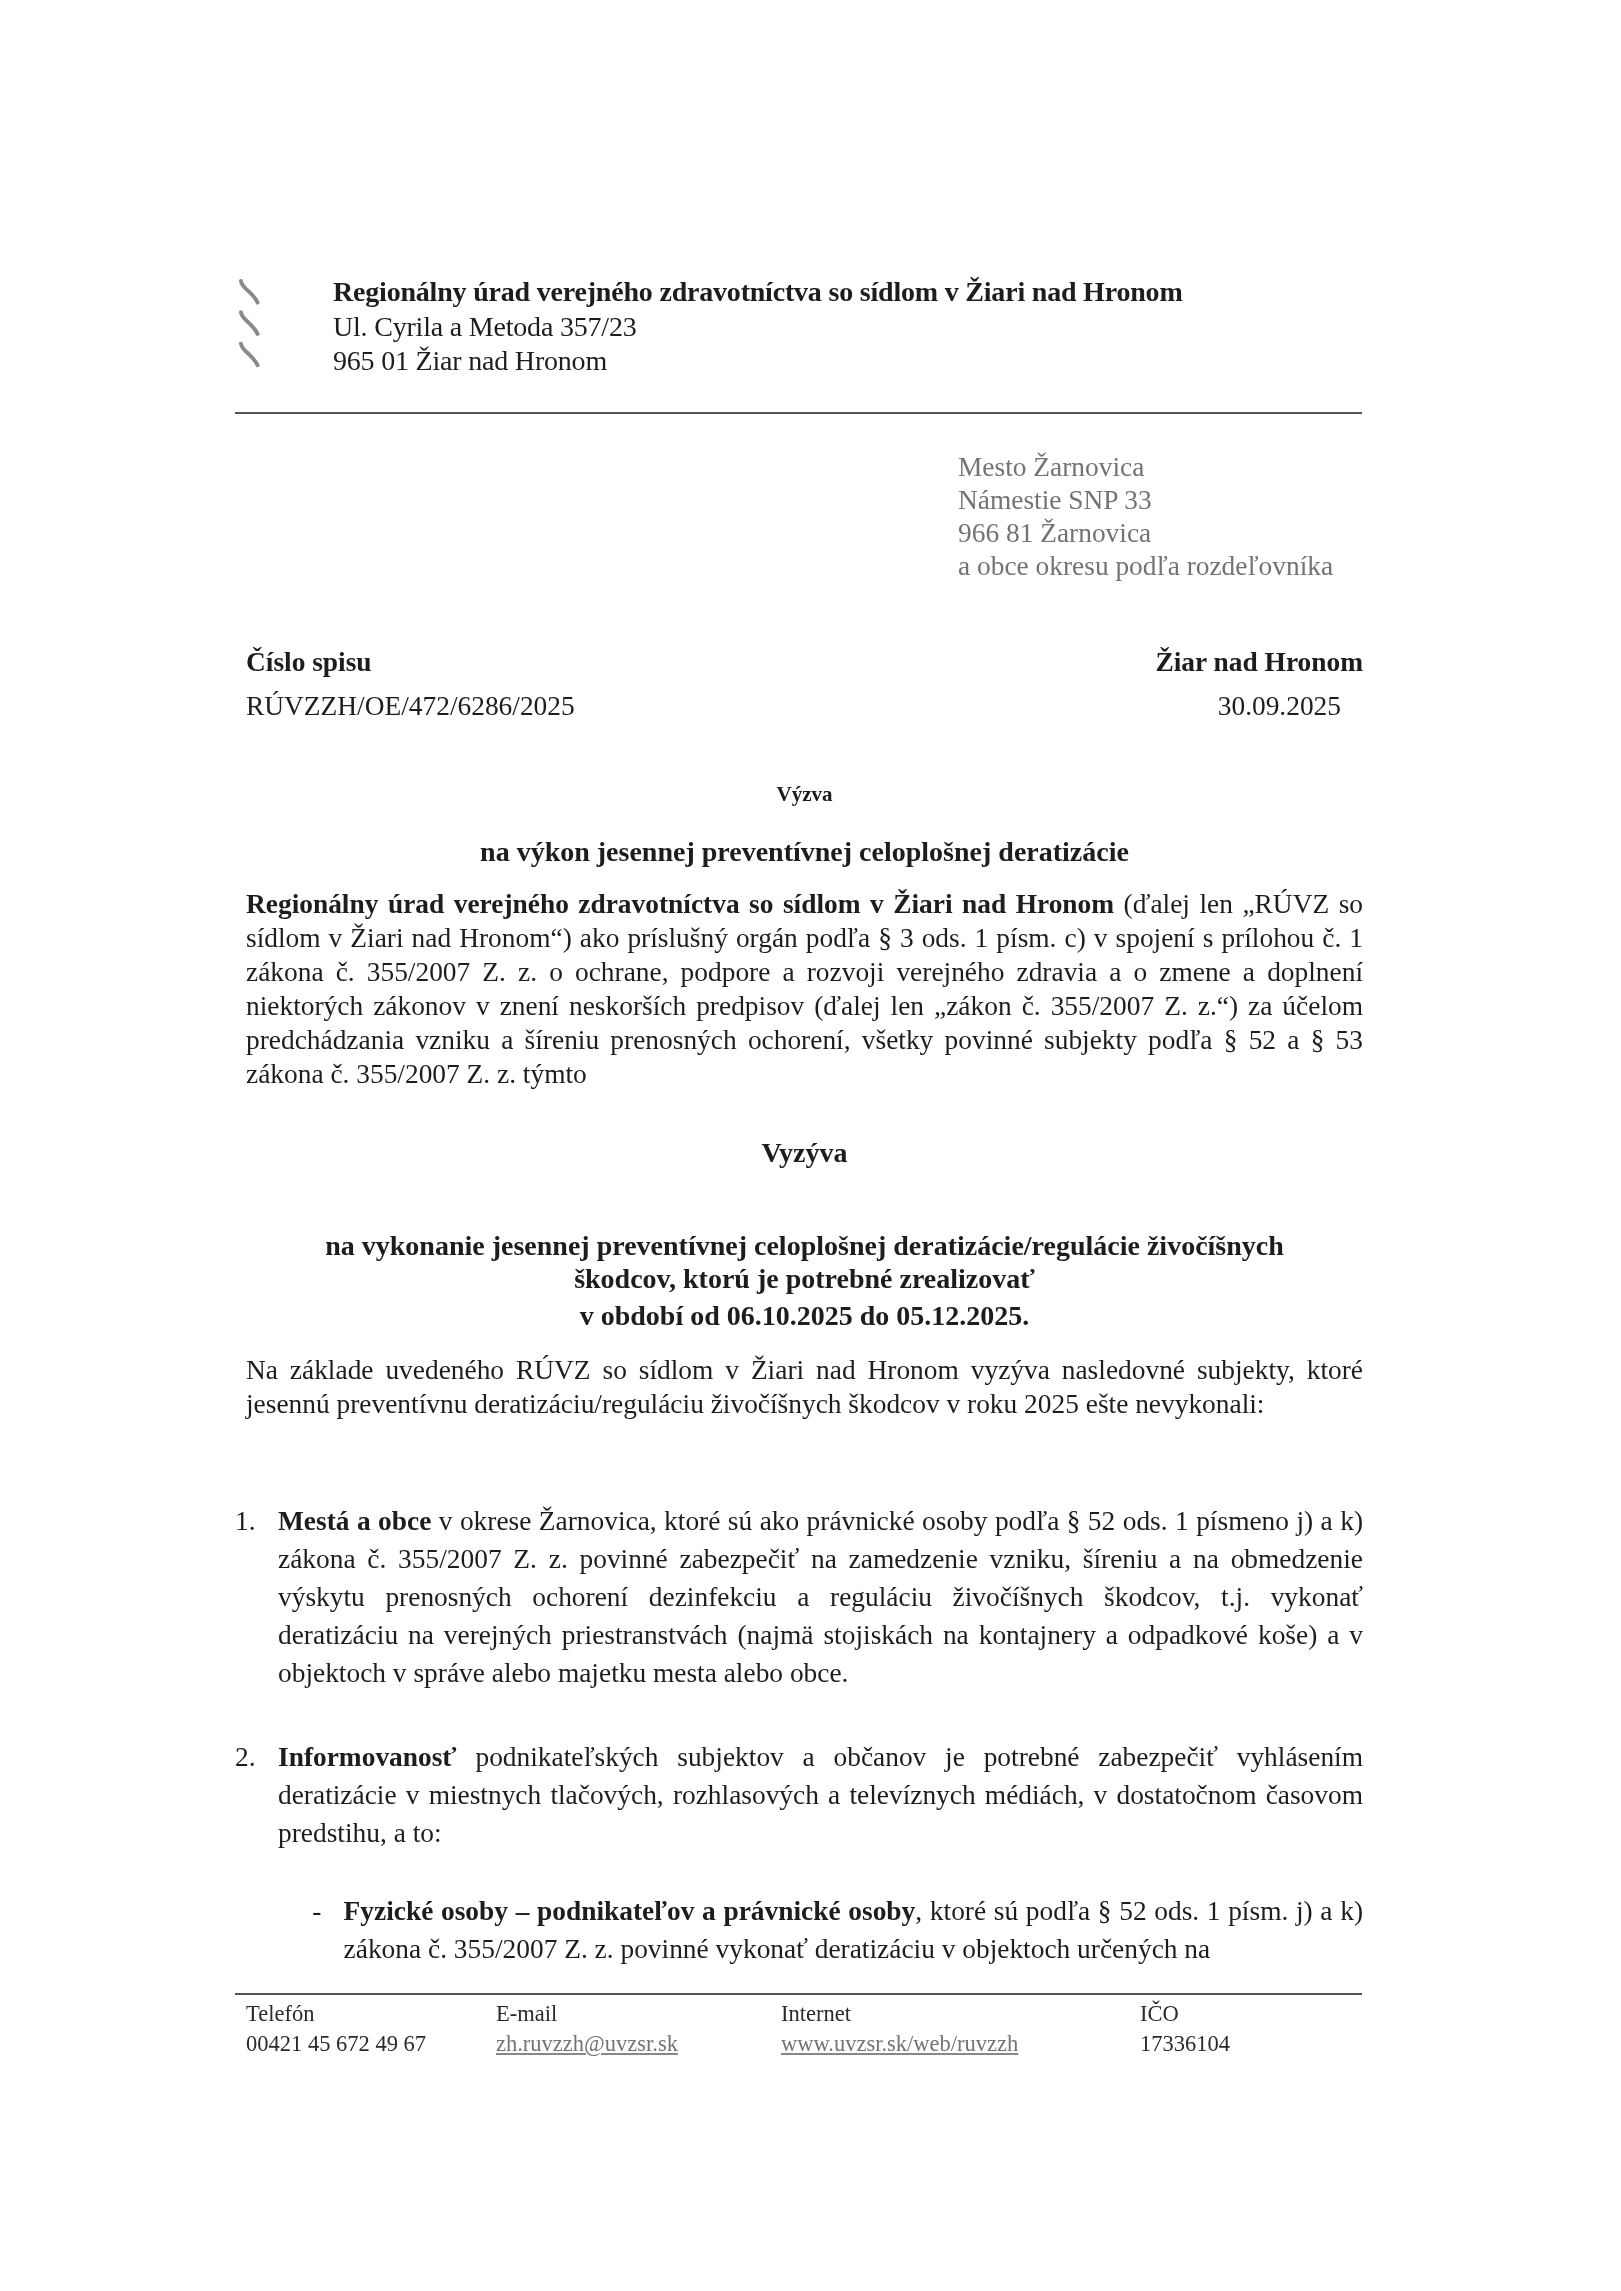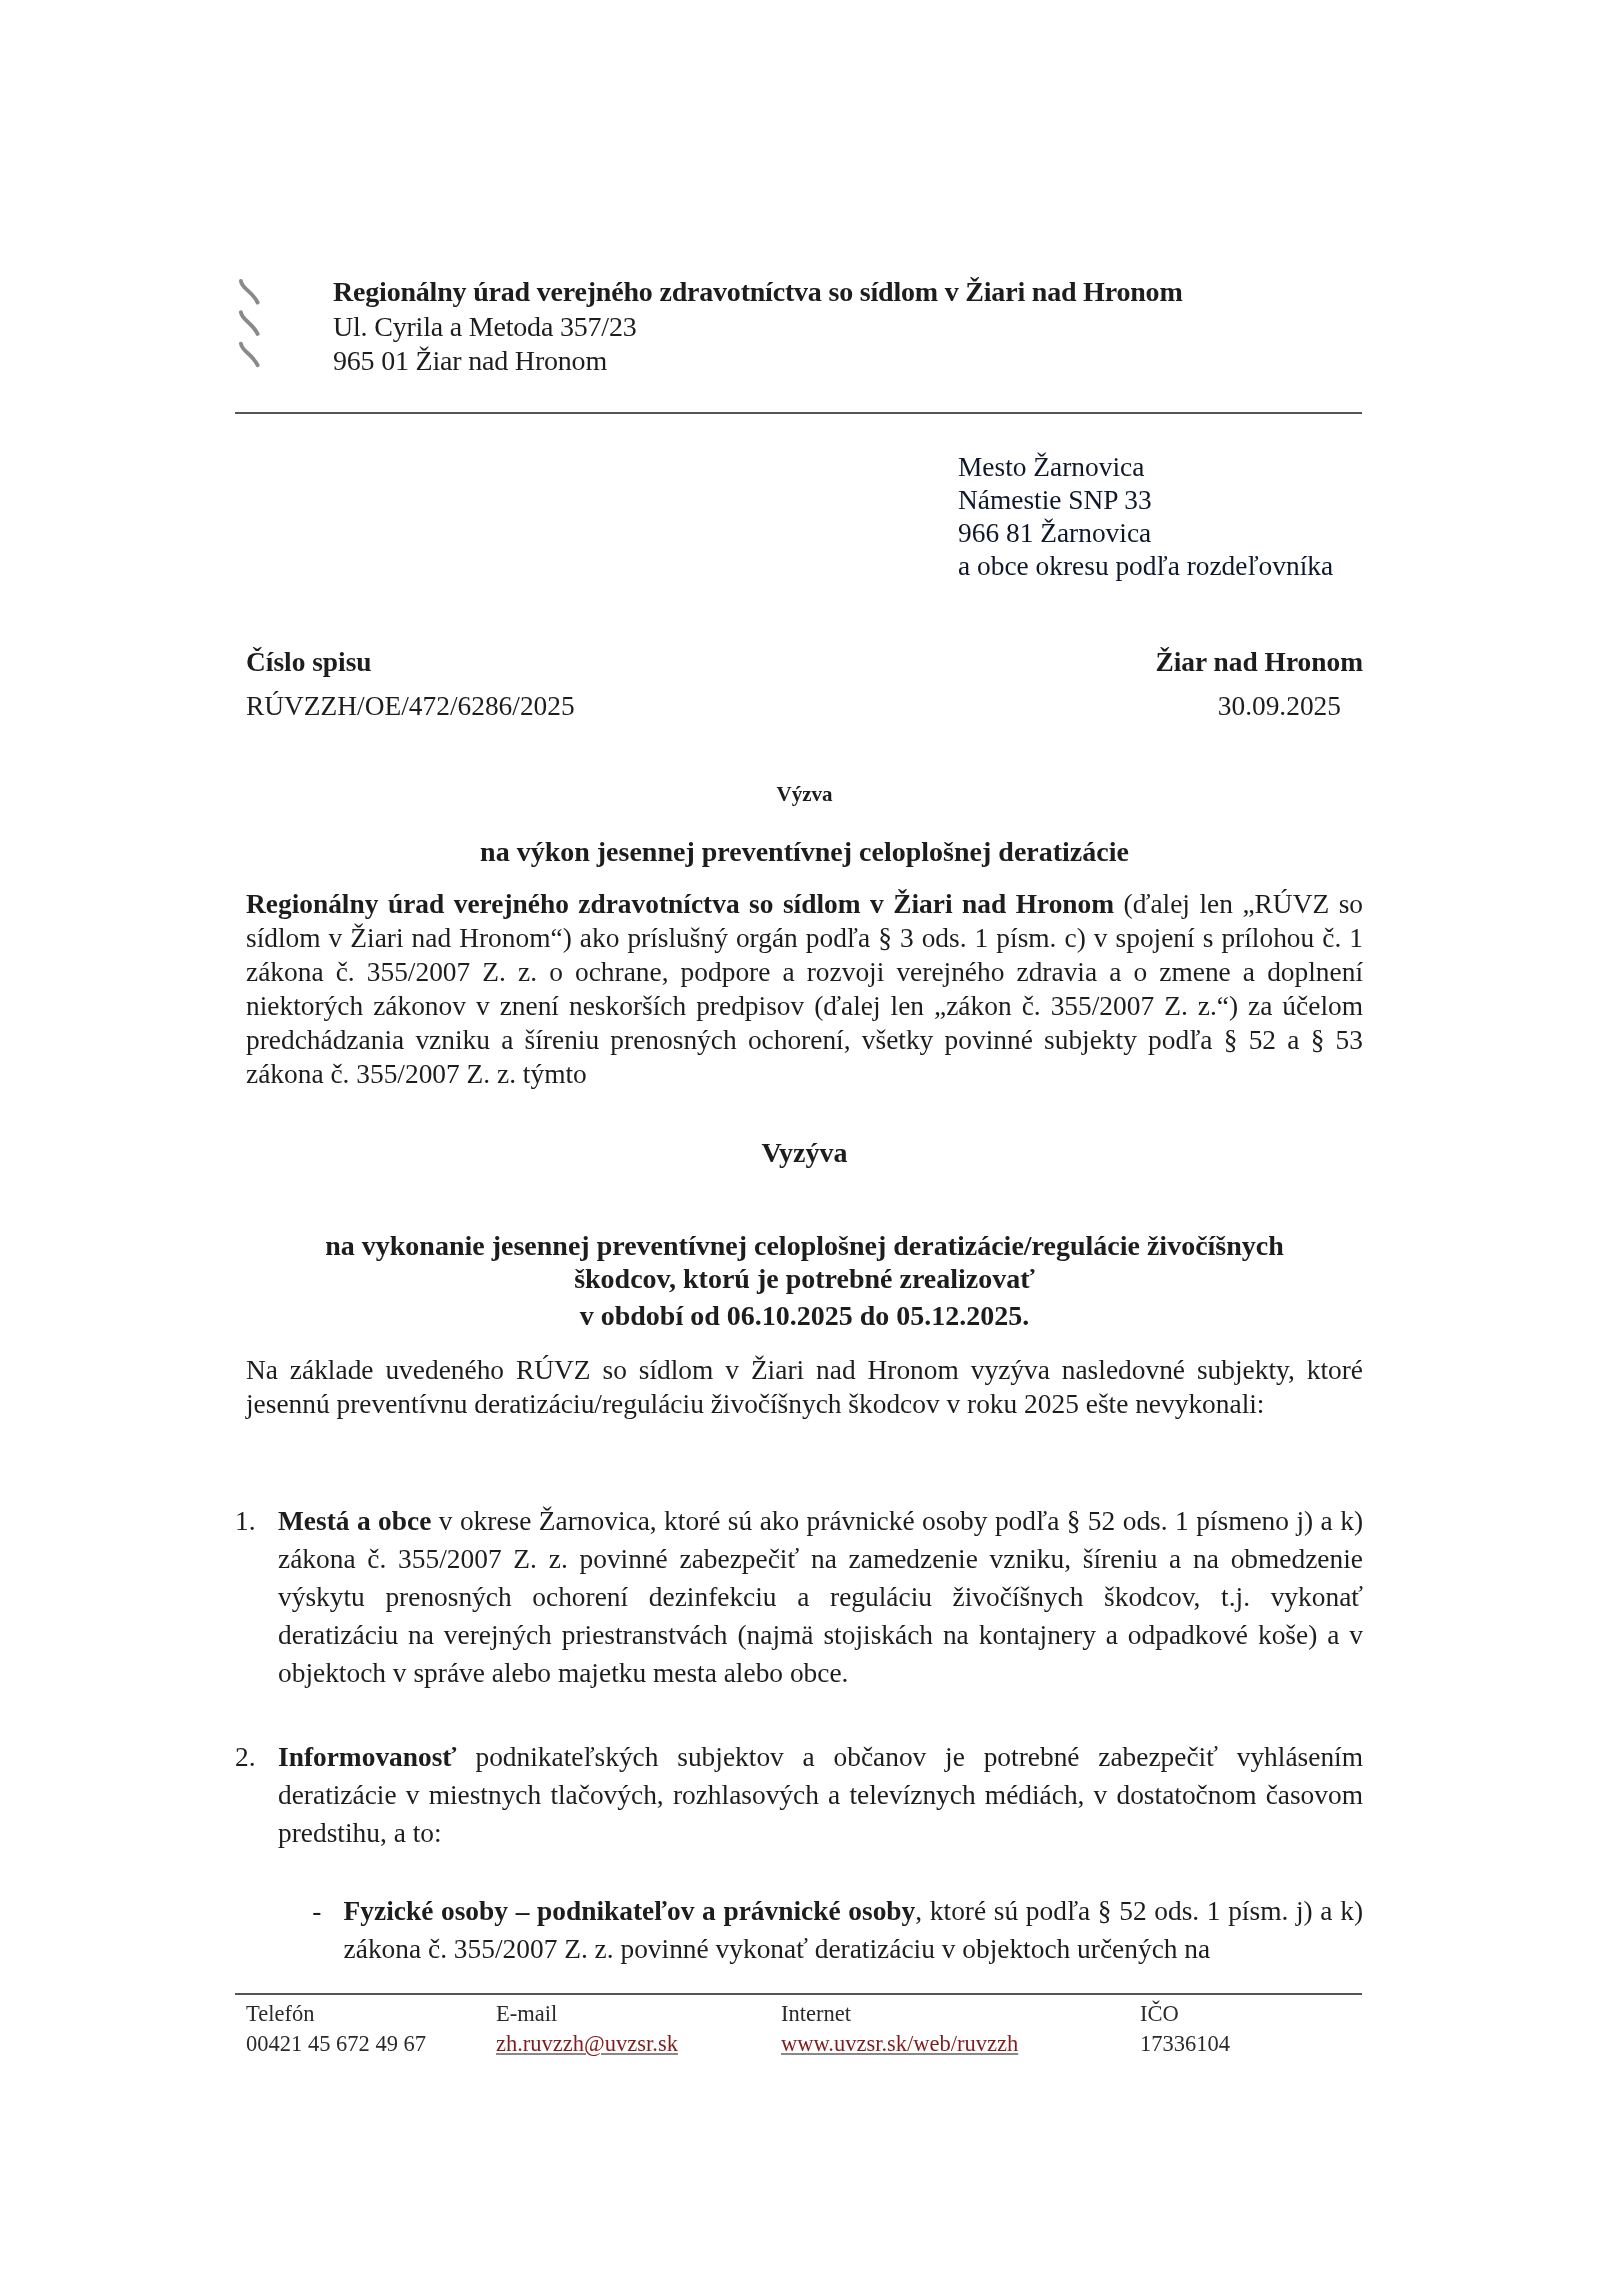--- a/index.html
+++ b/index.html
@@ -13,21 +13,21 @@
 
   
   #logo { left: 238px; top: 277px; width: 23.5px; height: 98px; }
   .hdr-line { left: 333px; font-size: 28px; line-height: 29px; white-space: nowrap; letter-spacing: -0.2px; }
   #hdr-org { top: 277px; font-weight: bold; }
   #hdr-street { top: 312px; }
   #hdr-city { top: 346px; }
   #hdr-rule { left: 235px; top: 412px; width: 1127px; height: 0; border-top: 2px solid #555; }
 
   
-  #recipient { left: 958px; top: 451px; font-size: 27.4px; line-height: 33px; color: #0f172a; }
+  #recipient { left: 958px; top: 451px; font-size: 27.4px; line-height: 33px; color: #737373; }
   #recipient div { white-space: nowrap; }
 
   
   .ref-label { top: 647px; font-size: 27.4px; font-weight: bold; }
   .ref-value { top: 691px; font-size: 27.4px; }
   #ref-file-label { left: 246px; }
   #ref-file-value { left: 246px; }
   #ref-place-label { right: 258px; }
   #ref-date-value { right: 280px; }
 
@@ -57,21 +57,21 @@
   #subitem .body { margin-left: 21.6px; text-align: justify; text-indent: 0; }
 
   
   #foot-rule { left: 235px; top: 1993px; width: 1127px; height: 0; border-top: 2px solid #555; }
   .foot-col { top: 2000px; font-size: 22.5px; line-height: 27.4px; color: #2a2a2a; }
   .foot-col .val { margin-top: 2.9px; }
   #foot-tel { left: 246px; }
   #foot-mail { left: 496px; }
   #foot-web { left: 781px; }
   #foot-ico { left: 1140px; }
-  .link { color: #7f1d1d; text-decoration: underline; text-decoration-color: #888; }
+  .link { color: #737373; text-decoration: underline; text-decoration-color: #888; }
 </style>
 </head>
 <body>
 
 <div class="abs" id="logo">
   <svg width="23.5" height="98" viewBox="0 0 24 100">
     <path d="M3 4 C 4 12, 14 14, 20 26" stroke="#8a8a8a" stroke-width="4" fill="none" stroke-linecap="round"></path>
     <path d="M3 36 C 4 44, 14 46, 20 58" stroke="#8a8a8a" stroke-width="4" fill="none" stroke-linecap="round"></path>
     <path d="M3 68 C 4 76, 14 78, 20 90" stroke="#8a8a8a" stroke-width="4" fill="none" stroke-linecap="round"></path>
   </svg>

